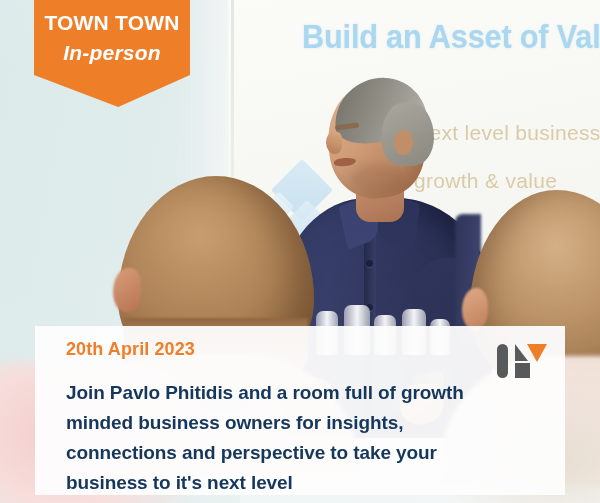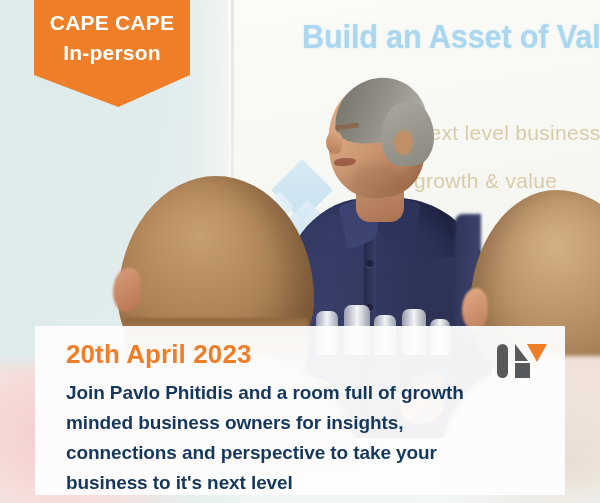--- a/index.html
+++ b/index.html
@@ -409,38 +409,39 @@
   }
   .banner-line2 {
     position: absolute;
     left: 0; right: 0;
     top: 41px;
     text-align: center;
     color: #ffffff;
     font-size: 21px;
     font-weight: bold;
     letter-spacing: 0.2px;
+    font-style: italic;
   }
 
   
   .card {
     position: absolute;
     left: 35px;
     top: 326px;
     width: 530px;
     height: 169px;
     background: rgba(253,253,253,0.95);
     box-shadow: 0 0 0 0 rgba(0,0,0,0);
   }
   .card-date {
     position: absolute;
     left: 31px;
     top: 13px;
     color: #ef7e28;
-    font-size: 26px;
+    font-size: 18px;
     font-weight: bold;
     letter-spacing: 0.1px;
   }
   .card-body {
     position: absolute;
     left: 31px;
     top: 40px;
     width: 430px;
     color: #16375c;
     font-size: 19px;
@@ -525,21 +526,21 @@
     <div class="head-left-ear"></div>
     <div class="head-left-nape"></div>
     <div class="head-left-shoulder"></div>
 
     <div class="warm-bl"></div>
     <div class="warm-br"></div>
     <div class="veil"></div>
   </div>
 
   <div class="banner">
-    <div class="banner-line1">CAPE CAPE</div>
+    <div class="banner-line1">TOWN TOWN</div>
     <div class="banner-line2">In-person</div>
   </div>
 
   <div class="card">
     <div class="card-date">20th April 2023</div>
     <div class="card-body">Join Pavlo Phitidis and a room full of growth minded business owners for insights, connections and perspective to take your business to it's next level</div>
   </div>
 
   <div class="logo">
     <svg viewBox="0 0 56 52" width="56" height="52" aria-hidden="true">

